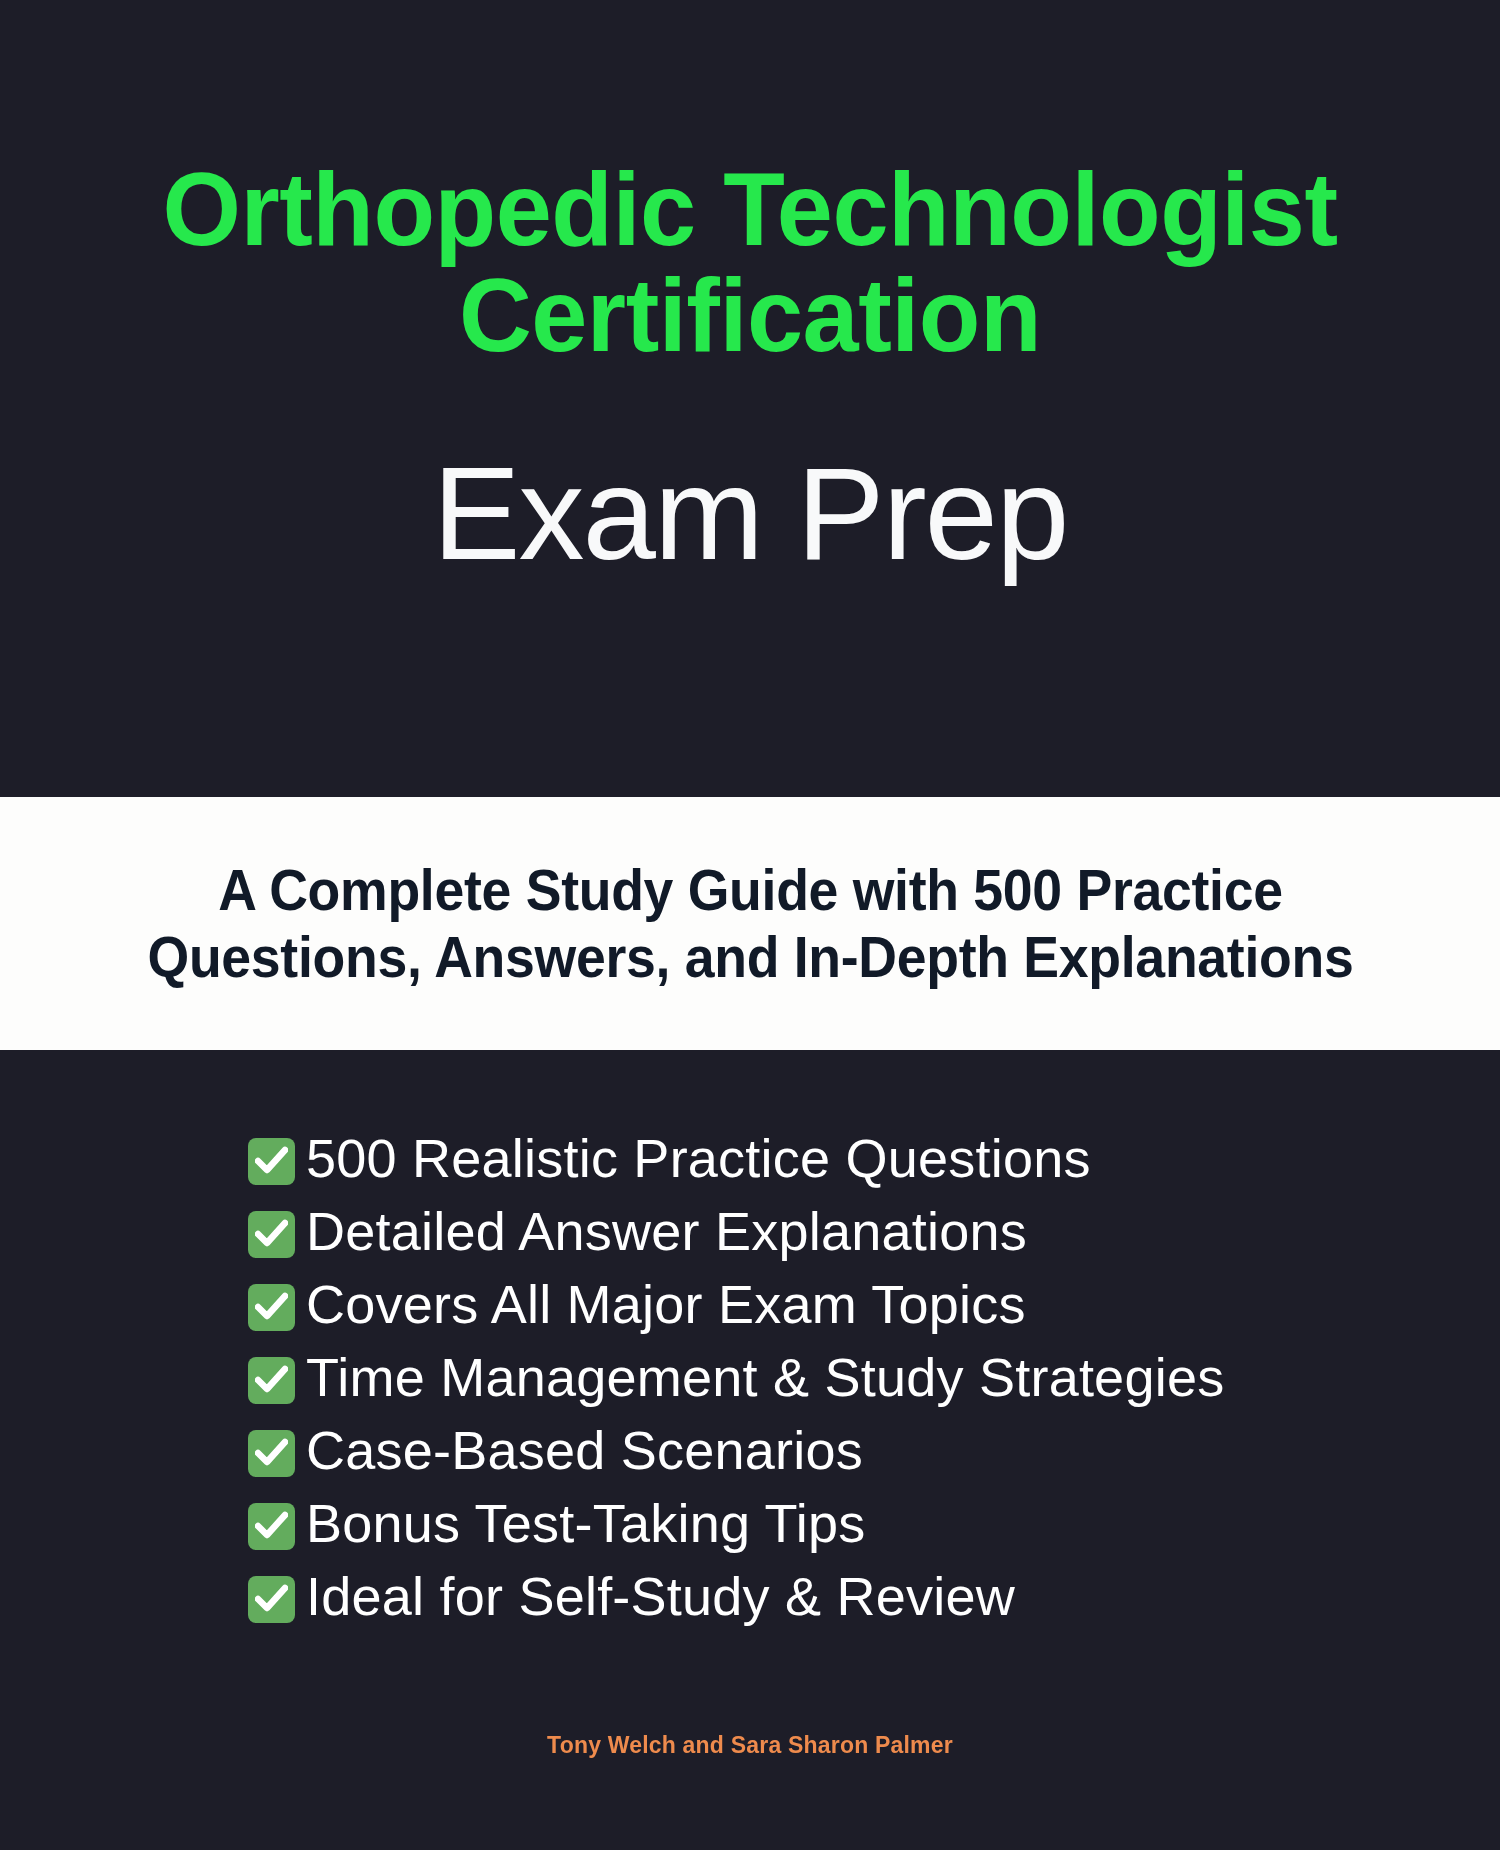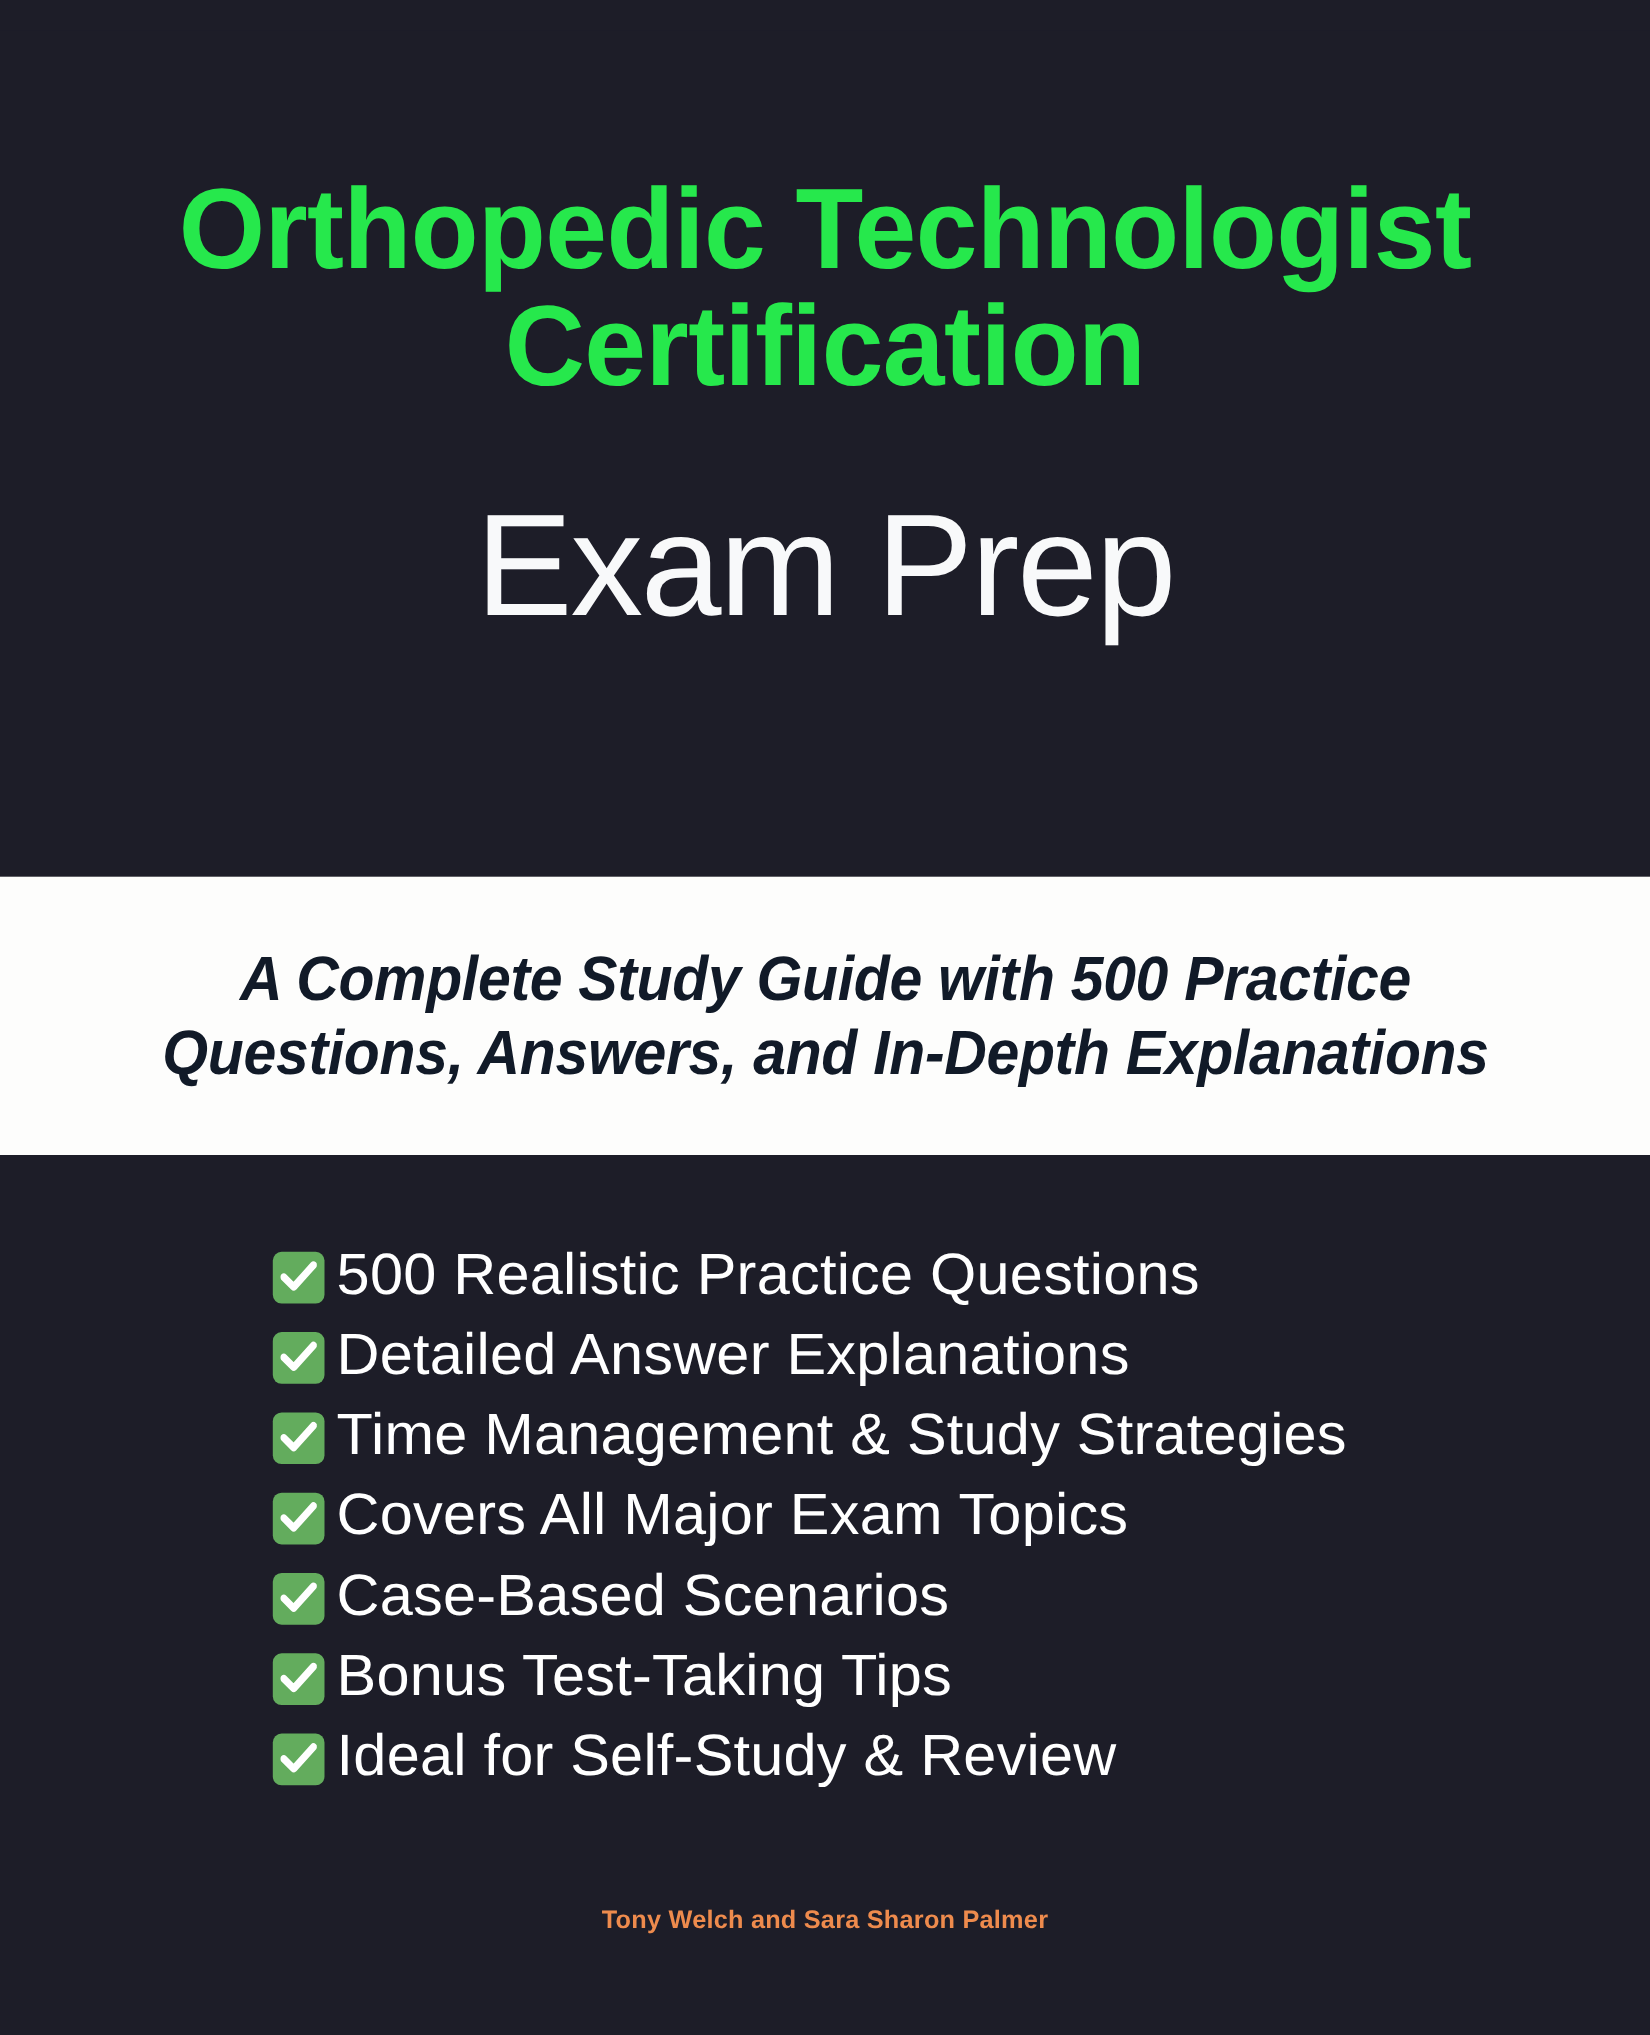--- a/index.html
+++ b/index.html
@@ -75,21 +75,20 @@
   .white-band {
     position: absolute;
     left: 0;
     top: 797px;
     width: 1500px;
     height: 253px;
     background: #fdfdfc;
     display: flex;
     align-items: center;
     justify-content: center;
-    font-style: italic;
   }
 
   .band-text {
     font-family: "Liberation Sans Narrow", "Liberation Sans", sans-serif;
     font-weight: bold;
     font-size: 57px;
     line-height: 1.16;
     letter-spacing: -0.3px;
     color: #111a28;
     text-align: center;
@@ -196,36 +195,36 @@
         </svg>
       </span>
       <span class="feature-label">Detailed Answer Explanations</span>
     </li>
     <li class="feature-item">
       <span class="check-box">
         <svg viewBox="0 0 33 31" xmlns="http://www.w3.org/2000/svg" aria-hidden="true">
           <path d="M3 15 L12 24 L30 4" fill="none" stroke="#ffffff" stroke-width="6.5" stroke-linecap="round" stroke-linejoin="round"></path>
         </svg>
       </span>
+      <span class="feature-label">Covers All Major Exam Topics</span>
+    </li>
+    <li class="feature-item">
+      <span class="check-box">
+        <svg viewBox="0 0 33 31" xmlns="http://www.w3.org/2000/svg" aria-hidden="true">
+          <path d="M3 15 L12 24 L30 4" fill="none" stroke="#ffffff" stroke-width="6.5" stroke-linecap="round" stroke-linejoin="round"></path>
+        </svg>
+      </span>
       <span class="feature-label">Time Management &amp; Study Strategies</span>
     </li>
     <li class="feature-item">
       <span class="check-box">
         <svg viewBox="0 0 33 31" xmlns="http://www.w3.org/2000/svg" aria-hidden="true">
           <path d="M3 15 L12 24 L30 4" fill="none" stroke="#ffffff" stroke-width="6.5" stroke-linecap="round" stroke-linejoin="round"></path>
         </svg>
       </span>
-      <span class="feature-label">Covers All Major Exam Topics</span>
-    </li>
-    <li class="feature-item">
-      <span class="check-box">
-        <svg viewBox="0 0 33 31" xmlns="http://www.w3.org/2000/svg" aria-hidden="true">
-          <path d="M3 15 L12 24 L30 4" fill="none" stroke="#ffffff" stroke-width="6.5" stroke-linecap="round" stroke-linejoin="round"></path>
-        </svg>
-      </span>
       <span class="feature-label">Case-Based Scenarios</span>
     </li>
     <li class="feature-item">
       <span class="check-box">
         <svg viewBox="0 0 33 31" xmlns="http://www.w3.org/2000/svg" aria-hidden="true">
           <path d="M3 15 L12 24 L30 4" fill="none" stroke="#ffffff" stroke-width="6.5" stroke-linecap="round" stroke-linejoin="round"></path>
         </svg>
       </span>
       <span class="feature-label">Bonus Test-Taking Tips</span>
     </li>

